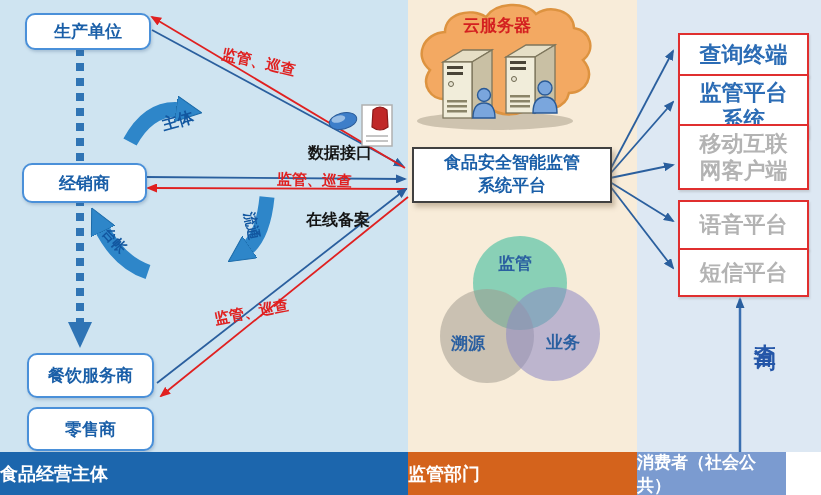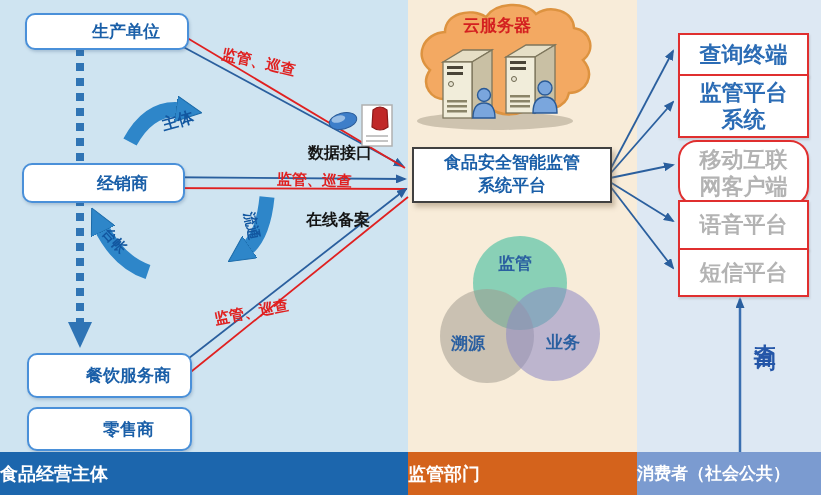--- a/index.html
+++ b/index.html
@@ -4,21 +4,21 @@
 <style>
   html,body{margin:0;padding:0;background:#fff;font-family:"Liberation Sans","DejaVu Sans",sans-serif;}
   .stage{position:relative;width:821px;height:495px;overflow:hidden;}
   .abs{position:absolute;}
   .region{top:0;height:452px;}
   .bar{top:452px;height:43px;display:flex;align-items:center;justify-content:flex-start;
        color:#fff;font-weight:bold;font-size:18px;}
   .ebox{background:#fff;border:2.5px solid #4a90d9;border-radius:10px;
         display:flex;align-items:center;justify-content:center;
         color:#1a5fa8;font-weight:bold;font-size:17px;
-        box-shadow:1px 2px 3px rgba(60,90,130,.25);padding-left:38px;}
+        box-shadow:1px 2px 3px rgba(60,90,130,.25);}
   .tbox{background:#fff;border:2.5px solid #e02f2f;
         display:flex;align-items:center;justify-content:center;text-align:center;
         font-weight:bold;font-size:22px;line-height:1.25;white-space:pre-line;
         box-shadow:1px 2px 2px rgba(120,120,120,.25);}
   .platform{background:#fff;border:2px solid #404040;
         display:flex;align-items:center;justify-content:center;text-align:center;
         color:#1a5fa8;font-weight:bold;font-size:17px;line-height:1.35;white-space:pre-line;
         box-shadow:3px 4px 5px rgba(140,120,90,.45);}
   .redlab{color:#e02020;font-weight:bold;font-size:15px;white-space:nowrap;}
   .blklab{color:#151515;font-weight:bold;font-size:16px;white-space:nowrap;}
@@ -166,36 +166,36 @@
   <div class="abs vennlab" style="left:451px;top:332px;">溯源</div>
   <div class="abs vennlab" style="left:546px;top:331px;">业务</div>
 
   <div class="abs tbox" style="left:678px;top:33px;width:127px;height:40px;">
     <span style="color: rgb(43, 108, 181);">查询终端</span>
   </div>
   <div class="abs tbox" style="left:678px;top:74px;width:127px;height:60px;">
     <span style="color: rgb(43, 108, 181);">监管平台
 系统</span>
   </div>
-  <div class="abs tbox" style="left:678px;top:140px;width:127px;height:62px;border-radius:19px;">
+  <div class="abs tbox" style="left:678px;top:124px;width:127px;height:62px;">
     <span style="color: rgb(179, 179, 179);">移动互联
 网客户端</span>
   </div>
   <div class="abs tbox" style="left:678px;top:200px;width:127px;height:46px;">
     <span style="color: rgb(179, 179, 179);">语音平台</span>
   </div>
   <div class="abs tbox" style="left:678px;top:248px;width:127px;height:45px;">
     <span style="color: rgb(179, 179, 179);">短信平台</span>
   </div>
 
   <div class="abs querylab" style="left:750px;top:326px;">查询</div>
 
   <div class="abs bar" style="left: 0px; width: 408px; background: rgb(28, 102, 173);">
     <span>食品经营主体</span>
   </div>
   <div class="abs bar" style="left: 408px; width: 229px; background: rgb(212, 99, 28);">
     <span>监管部门</span>
   </div>
-  <div class="abs bar" style="left: 637px; width: 184px; font-size: 17px; background: rgb(123, 155, 208);">
+  <div class="abs bar" style="left: 637px; width: 149px; font-size: 17px; background: rgb(123, 155, 208);">
     <span>消费者（社会公共）</span>
   </div>
 
 </div>
 
 </body></html>

